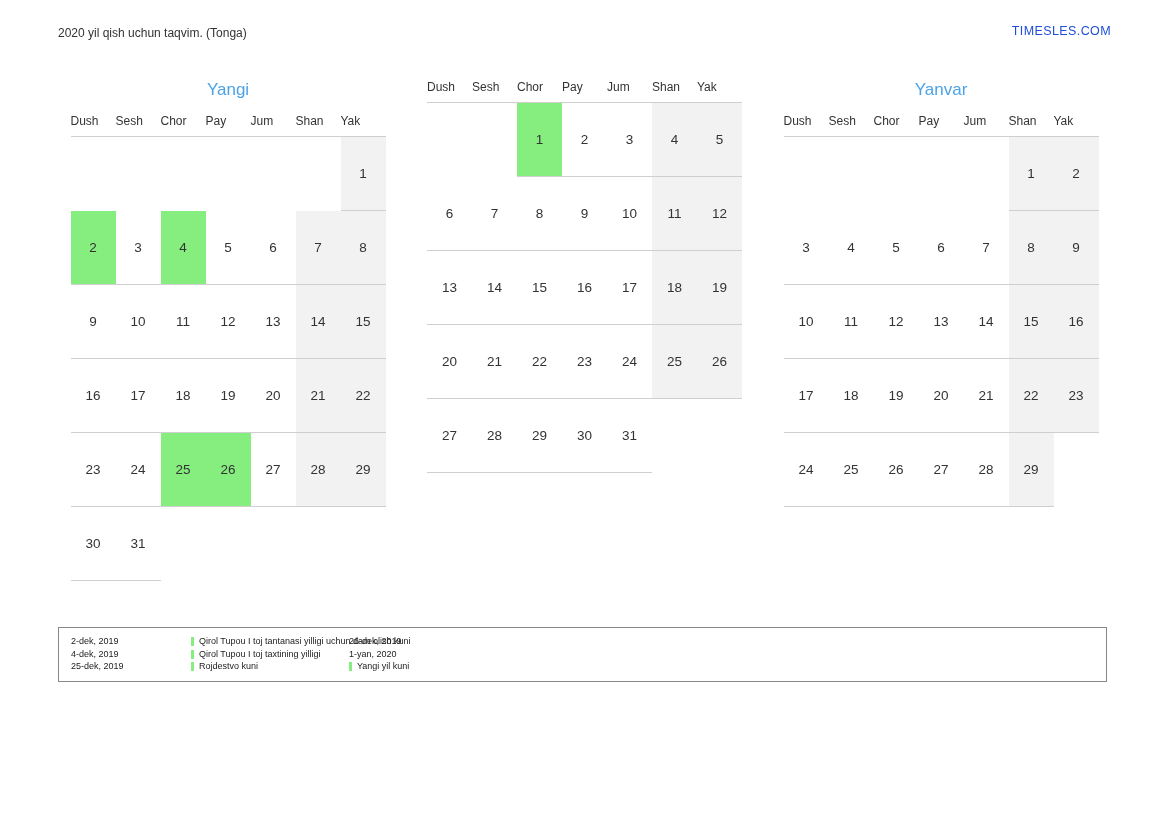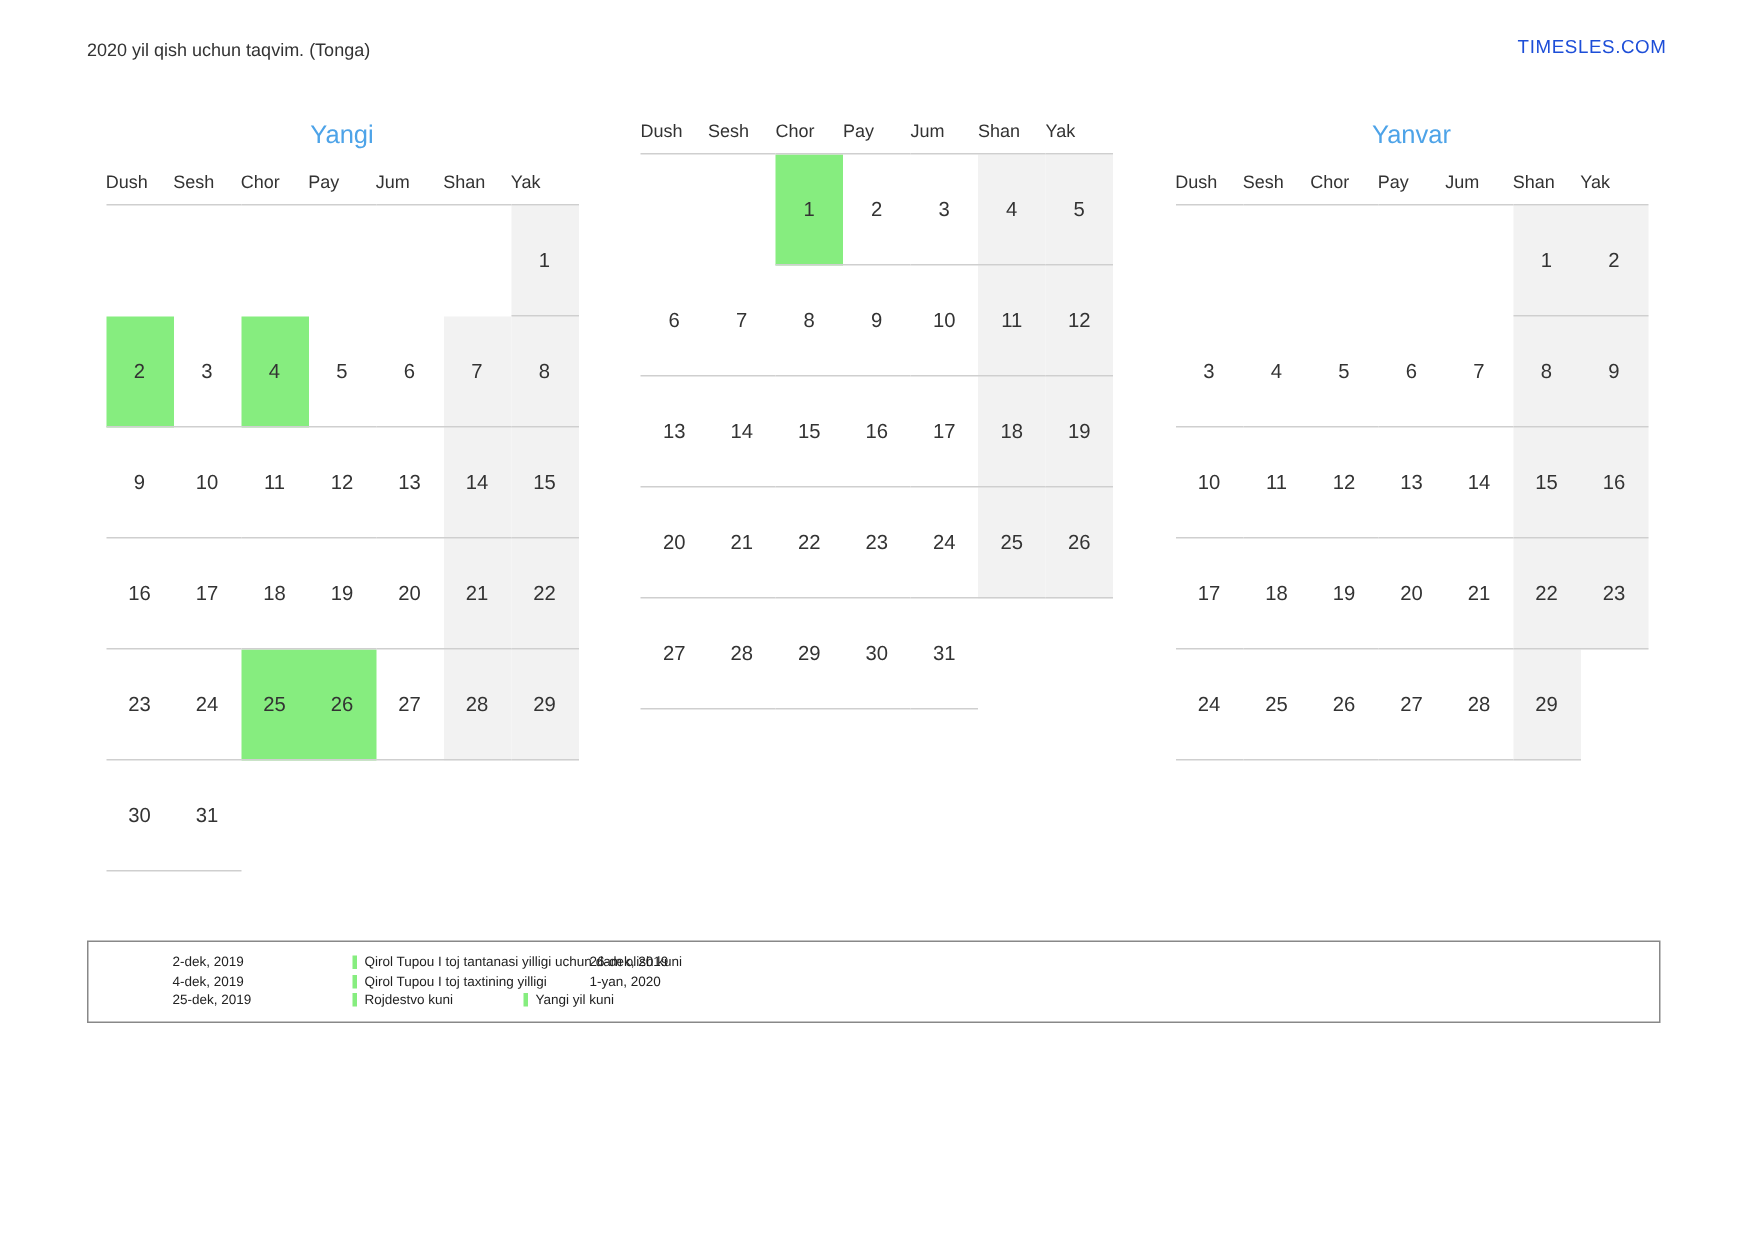--- a/index.html
+++ b/index.html
@@ -111,21 +111,20 @@
     display: flex;
     font-size: 9px;
     line-height: 12.6px;
     color: #222222;
   }
   .legend-col.first { width: 278px; }
   .legend-col.second { width: 465px; flex-direction: column; }
   .legend-dates {
     width: 120px;
     flex-shrink: 0;
-    margin-left: 44px;
   }
   .legend-names {
     flex: 1;
   }
   .legend-row {
     display: flex;
     align-items: flex-start;
     height: 12.6px;
     white-space: nowrap;
   }

